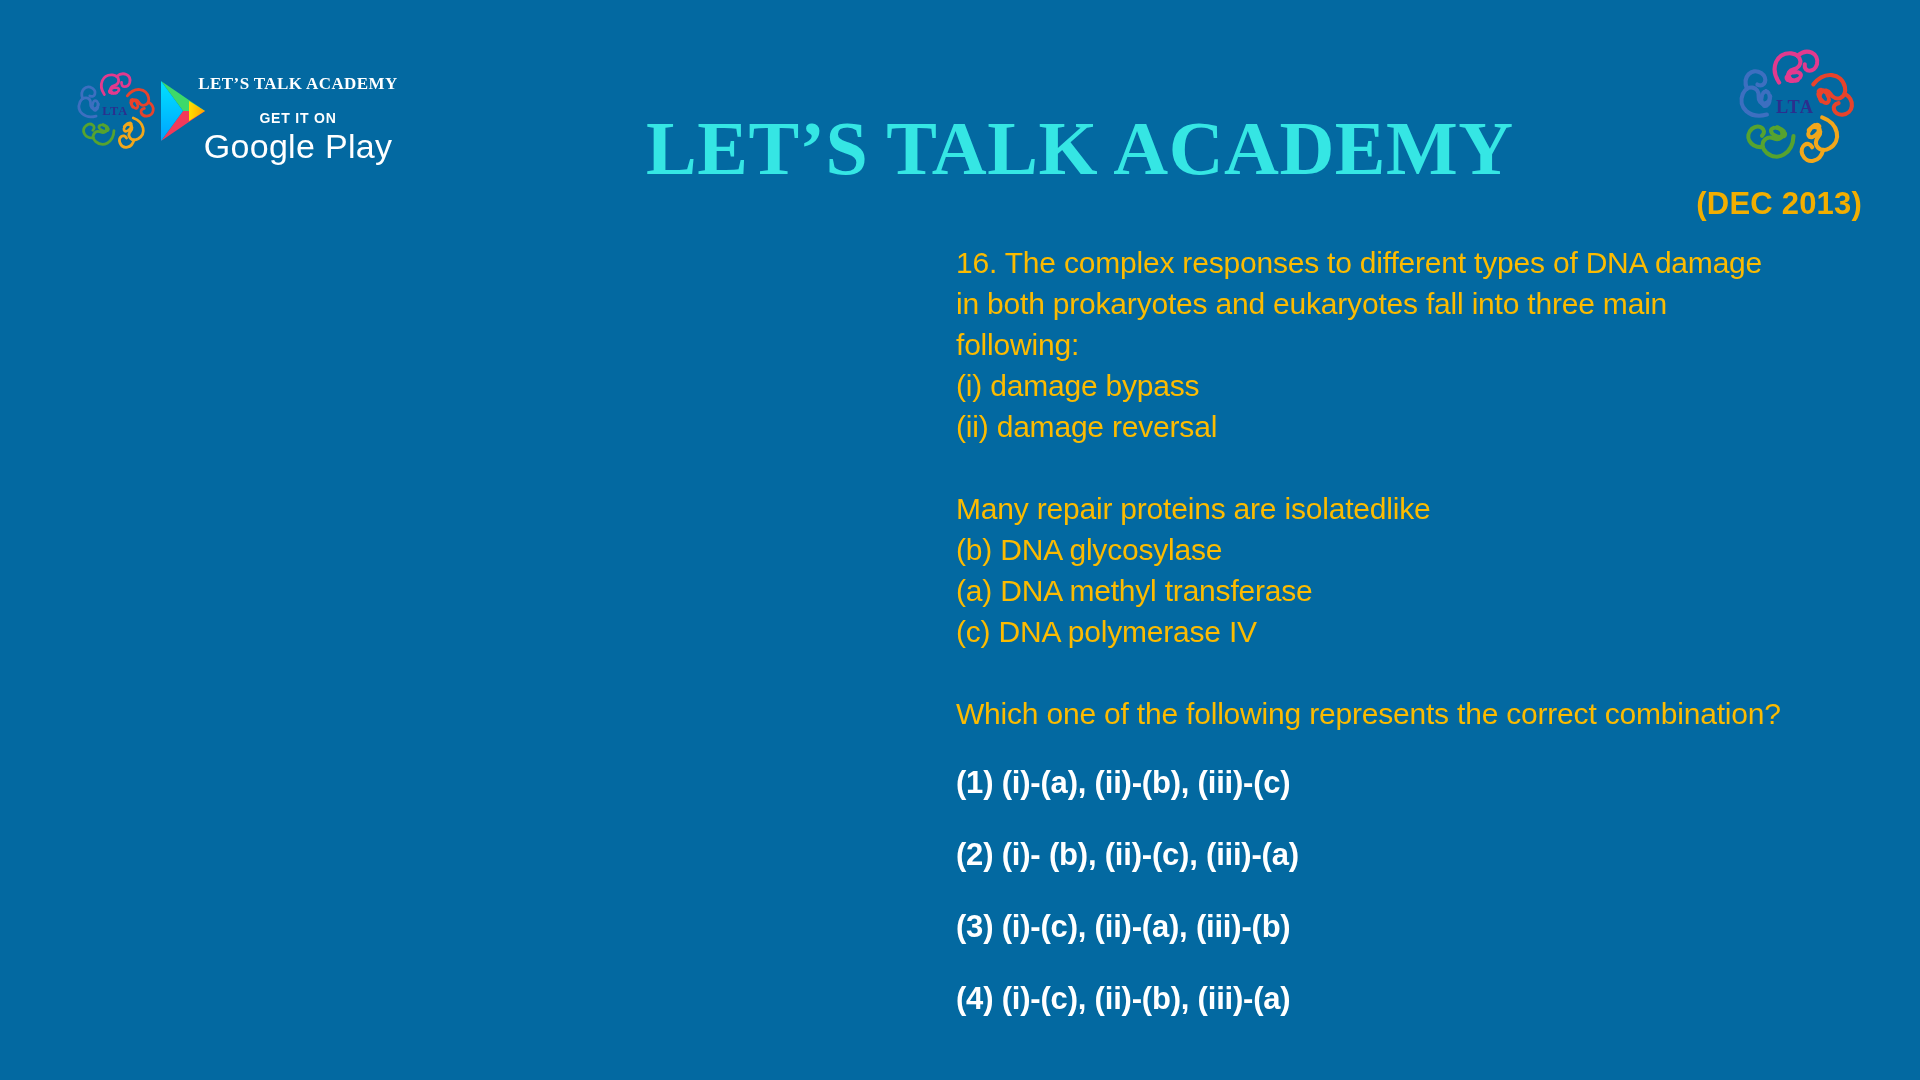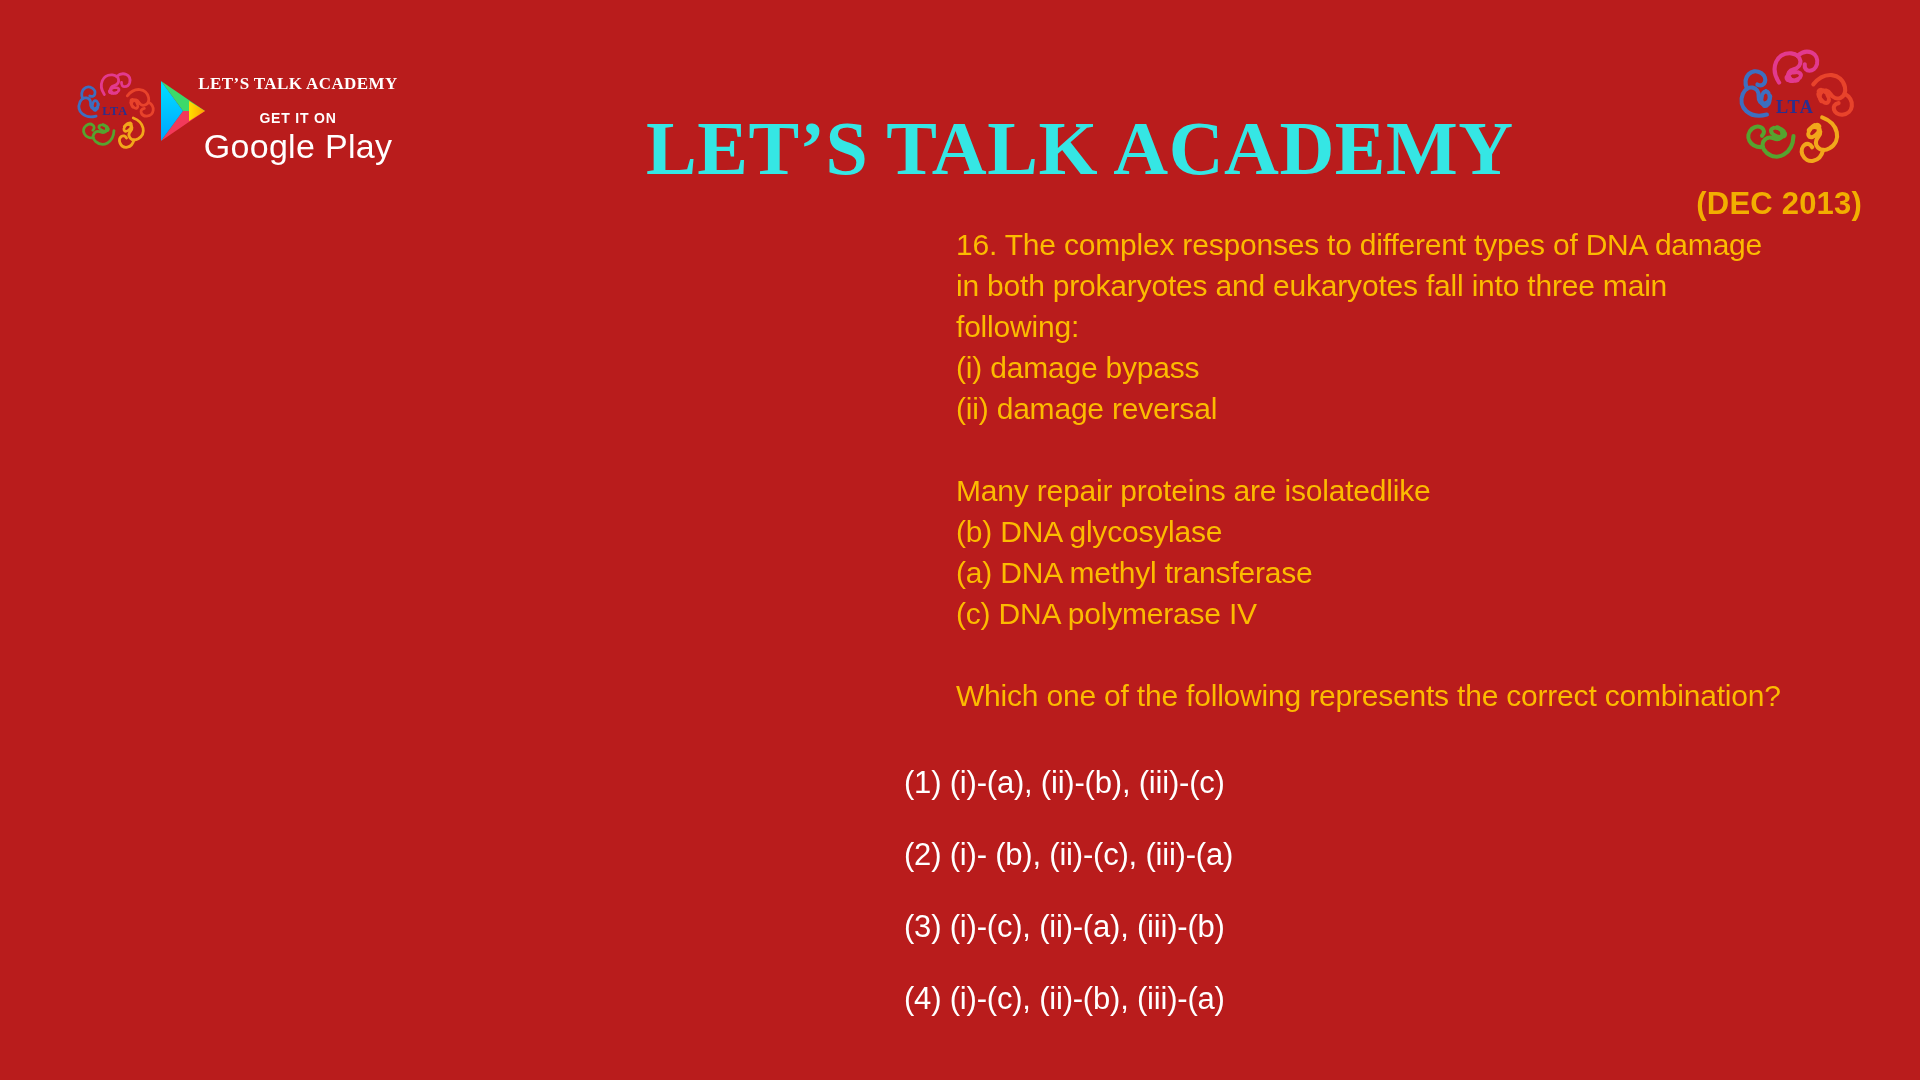--- a/index.html
+++ b/index.html
@@ -54,29 +54,30 @@
     font-weight: bold; font-size: 76px; line-height: 86px;
     white-space: nowrap; letter-spacing: 0.5px;
   }
 
   
   .exam-tag {
     position: absolute; right: 58px; top: 186px;
     font-weight: bold; font-size: 31px; letter-spacing: 0.2px;
   }
   .question-block {
-    position: absolute; left: 956px; top: 224px;
+    position: absolute; left: 956px; top: 242px;
     font-size: 30px; line-height: 41px; letter-spacing: -0.2px;
     white-space: nowrap;
   }
   .qline { height: 41px; }
   .options-block {
-    position: absolute; left: 904px; top: 766px;
+    position: absolute; left: 956px; top: 766px;
     font-size: 31px; letter-spacing: -0.2px;
     white-space: nowrap;
+    font-weight: bold;
   }
   .option { height: 72px; line-height: 34px; }
 </style>
 </head>
 <body>
 
 <svg width="0" height="0" style="position:absolute" aria-hidden="true">
   <defs>
     <g id="lta-cluster" fill="none" stroke-width="3.4" stroke-linecap="round">
       <path d="M37 30 C29 18 35 5 47 6 C56 7 57 17 49 19 C41 21 45 30 52 28"></path>
@@ -111,21 +112,21 @@
           <stop offset="1" stop-color="#FFA000"></stop>
       </linearGradient>
       <polygon points="1,1 23,31 45,31" fill="#3DD96A"></polygon>
       <polygon points="1,61 23,31 45,31" fill="#F2395A"></polygon>
       <polygon points="29,21 45,31 29,41" fill="url(#gp-yellow)"></polygon>
       <polygon points="1,1 23,31 1,61" fill="url(#gp-blue)"></polygon>
     </g>
   </defs>
 </svg>
 
-<div class="stage" style="background: #b91c1c;">
+<div class="stage" style="background: #0369a1;">
 
   <svg class="logo-left" viewBox="0 0 100 100">
     <use href="#lta-logo"></use>
   </svg>
 
   <div class="play-badge">
     <svg class="play-tri" viewBox="0 0 46 62">
       <use href="#play-tri-shape"></use>
     </svg>
     <div class="badge-text">

